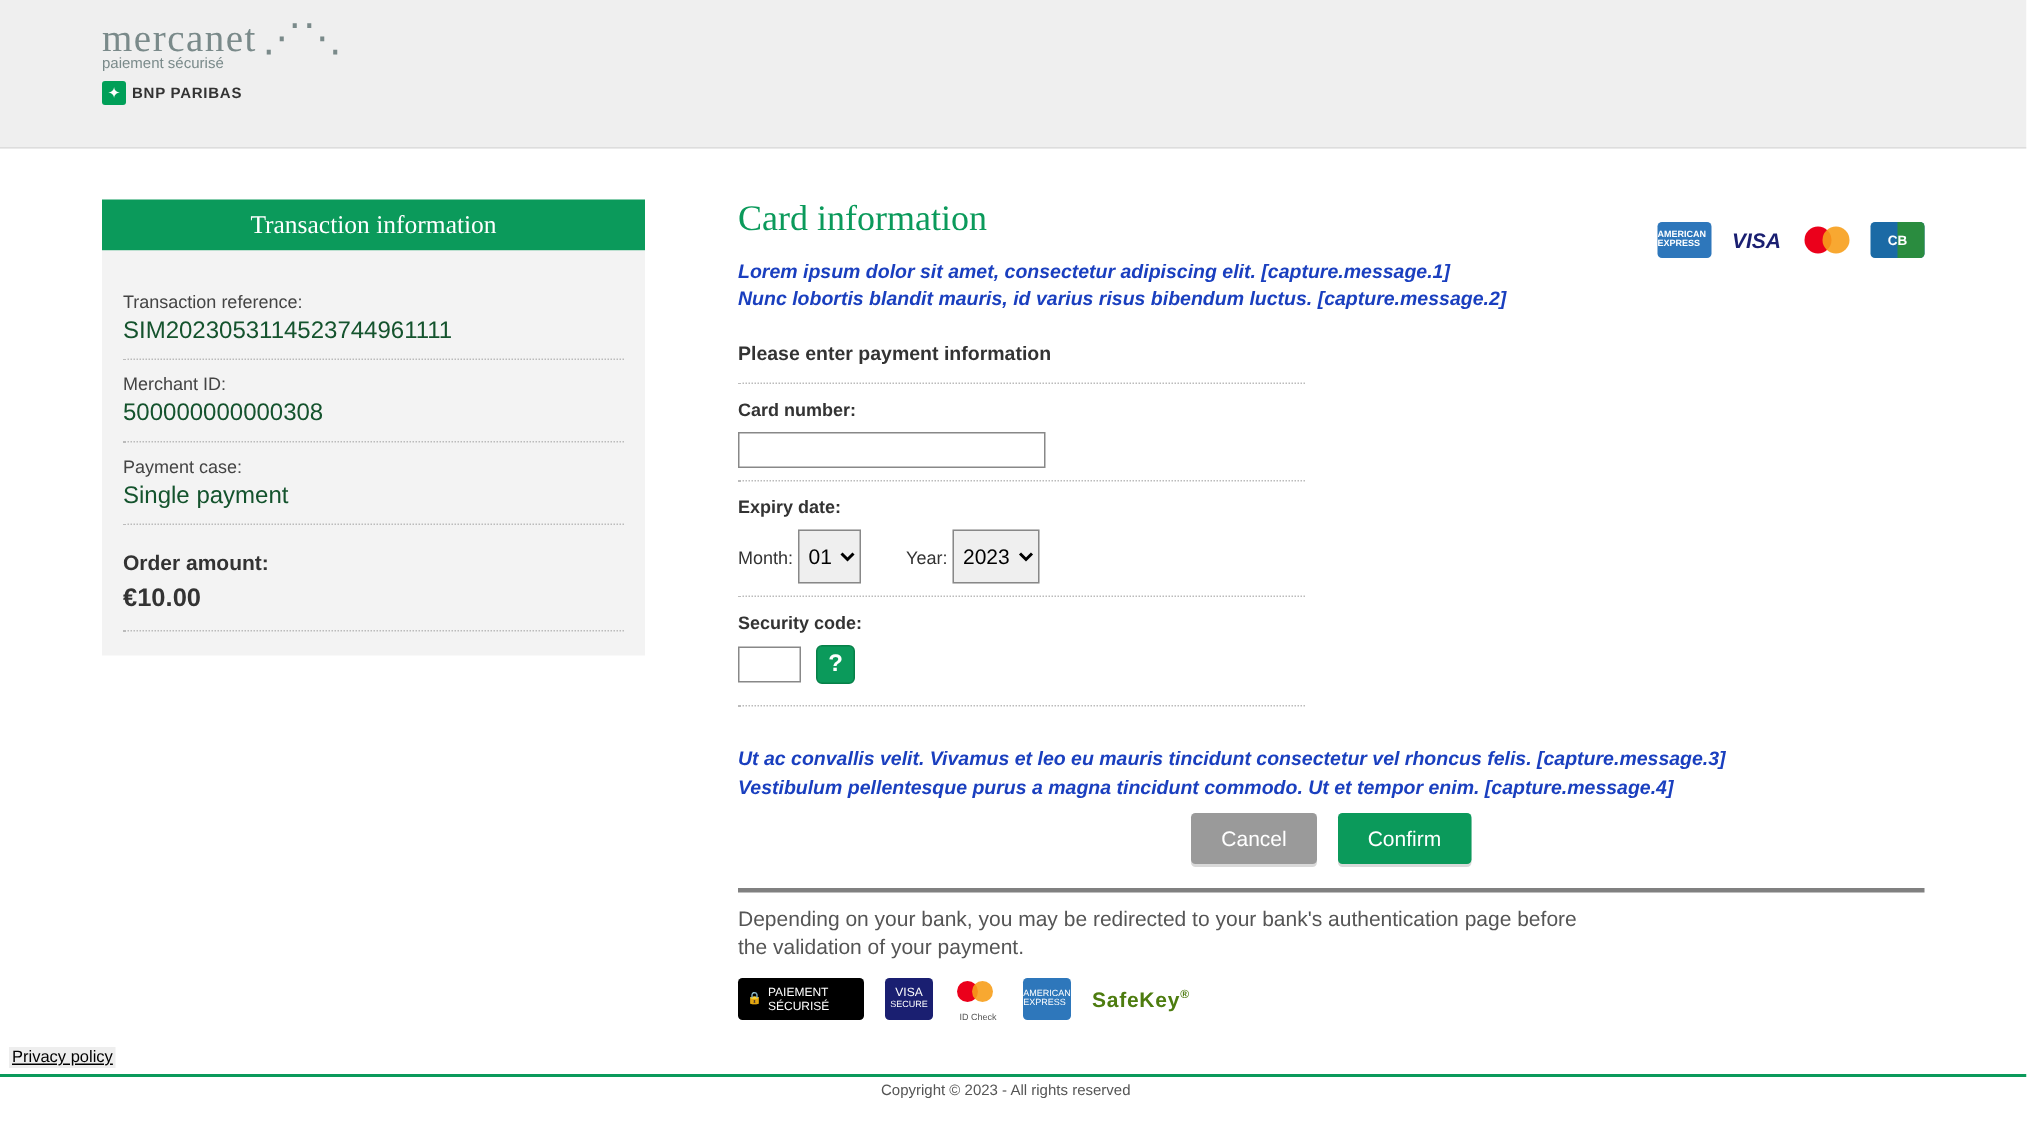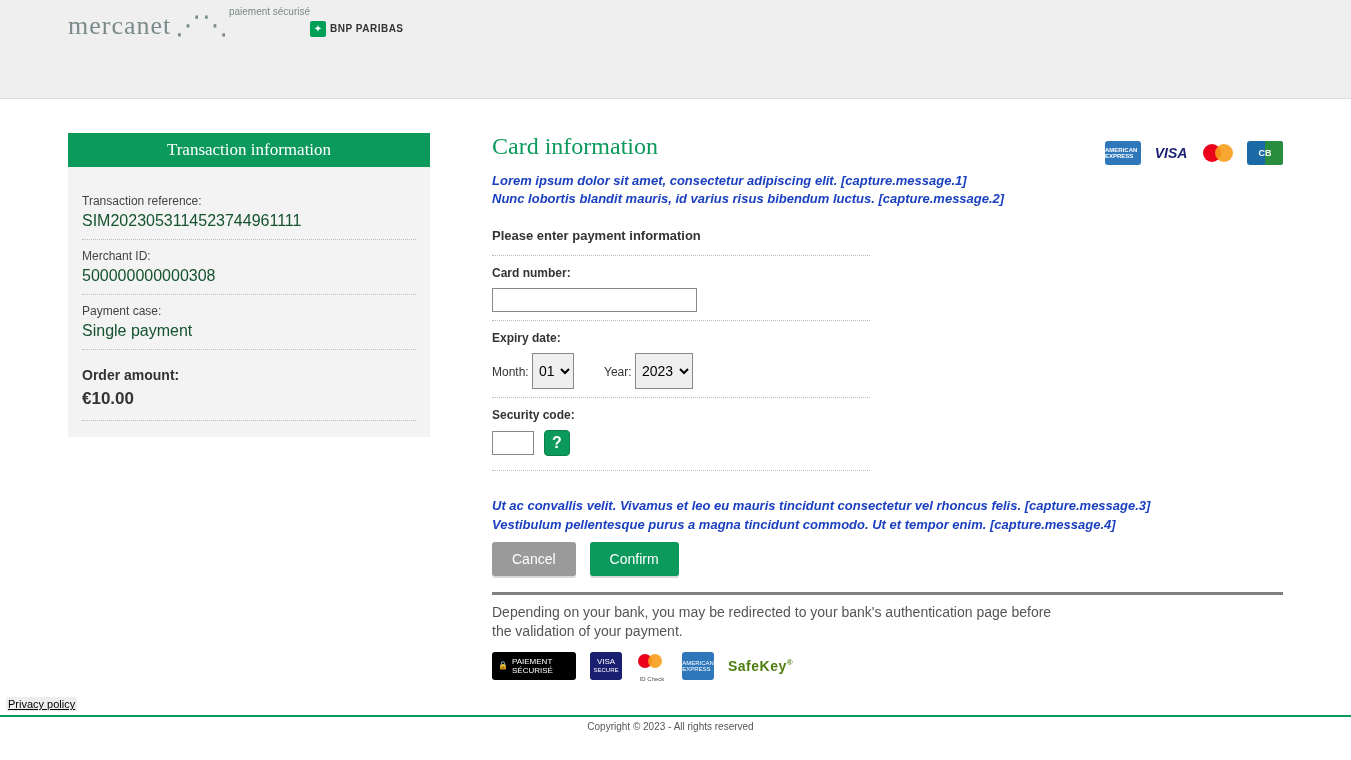--- a/index.html
+++ b/index.html
@@ -11,21 +11,21 @@
   }
   .header-bar {
     background: #efefef;
     height: 99px;
     border-bottom: 1px solid #ddd;
     padding-left: 68px;
     padding-top: 10px;
   }
   .logo-block {
     display: flex;
-    flex-direction: row;
+    flex-direction: column;
   }
   .logo-merca {
     font-size: 26px;
     color: #7a8a8a;
     font-family: Georgia, serif;
     letter-spacing: 1px;
   }
   .logo-sub {
     font-size: 10px;
     color: #7a8a8a;
@@ -79,21 +79,21 @@
   .sb-amount-value { font-weight: bold; font-size: 17px; margin: 6px 0 2px 0;}
 
   
   .main {
     flex: 1;
     min-width: 0;
   }
   .main-top {
     display: flex;
     justify-content: space-between;
-    align-items: center;
+    align-items: flex-end;
   }
   .card-title {
     font-family: Georgia, 'Times New Roman', serif;
     font-size: 24px;
     color: #0b9a5b;
     margin-bottom: 12px;
   }
   .card-logos {
     display: flex;
     gap: 12px;
@@ -156,21 +156,21 @@
     width:26px;height:26px;border-radius:4px;
     background:#0b9a5b;color:#fff;font-weight:bold;
     display:flex;align-items:center;justify-content:center;
     font-size:16px;cursor:pointer;border:1px solid #078049;
   }
   .last-field { border-bottom: 1px dotted #bbb; padding-bottom: 14px;}
 
   .capture-block-bottom { margin-top: 26px; margin-bottom: 6px;}
 
   .buttons-row {
-    display:flex; justify-content:flex-start; gap: 14px; margin-top: 8px;
+    display:flex; justify-content:center; gap: 14px; margin-top: 8px;
   }
   .btn {
     border:none;border-radius:3px;
     font-size:14px;padding: 9px 20px;
     cursor:pointer;
     box-shadow: 0 2px 0 rgba(0,0,0,0.15);
   }
   .btn-cancel { background:#9a9a9a;color:#fff;}
   .btn-confirm { background:#0b9a5b;color:#fff;}
 

